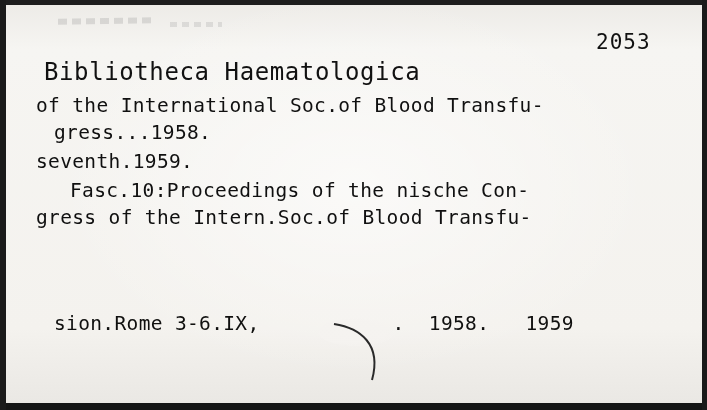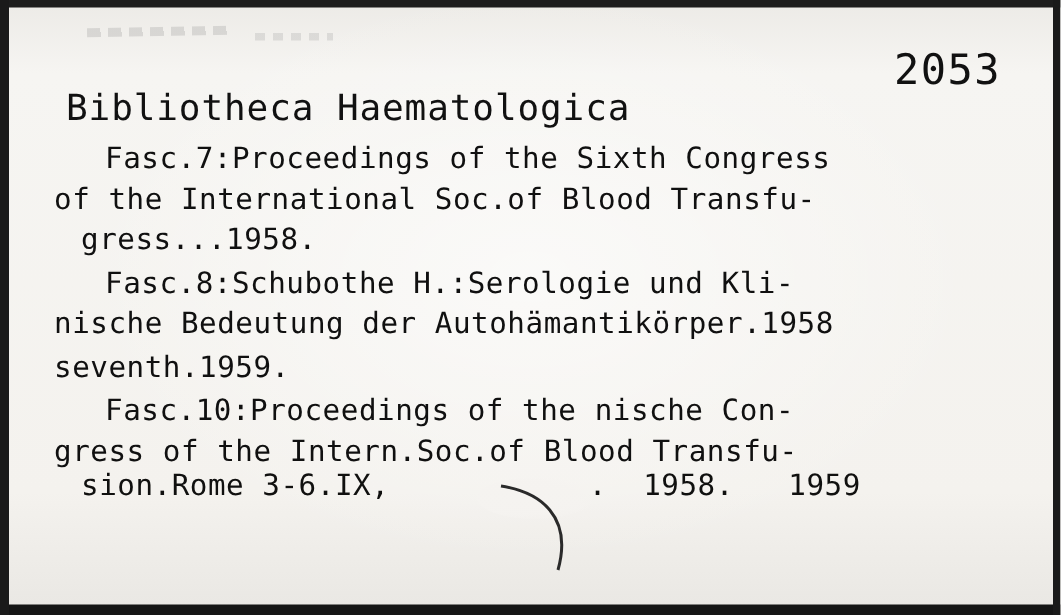--- a/index.html
+++ b/index.html
@@ -60,21 +60,21 @@
   #content {
     position: relative;
     z-index: 3;
     padding: 0;
     color: #10100f;
   }
   .cardnum {
     position: absolute;
     left: 596px;
     top: 30px;
-    font-size: 28px;
+    font-size: 21px;
     letter-spacing: 1px;
     color: #111;
   }
   .title {
     position: absolute;
     left: 44px;
     top: 58px;
     font-size: 24px;
     letter-spacing: 0.6px;
     color: #111;
@@ -148,29 +148,24 @@
   <div class="smudge smudge1"></div>
   <div class="smudge smudge2"></div>
 
   <div id="content">
     <div class="cardnum">2053</div>
     <div class="title">Bibliotheca Haematologica</div>
 
     <div class="entries">
 
       <div class="entry">
-        <div class="line indent">Fasc.7:Proceedings of the Sixth Congress</div>
         <div class="line sub">of the International Soc.of Blood Transfu-</div>
         <div class="line sub2">gress...1958.</div>
       </div>
 
-      <div class="entry">
-        <div class="line indent">Fasc.8:Schubothe H.:Serologie und Kli-</div>
-        <div class="line sub">nische Bedeutung der Autohämantikörper.1958</div>
-      </div>
 
       <div class="entry">
         <div class="line sub">seventh.1959.</div>
       </div>
 
       <div class="entry">
         <div class="line indent">Fasc.10:Proceedings of the nische Con-</div>
         <div class="line sub">gress of the Intern.Soc.of Blood Transfu-</div>
       </div>
 

